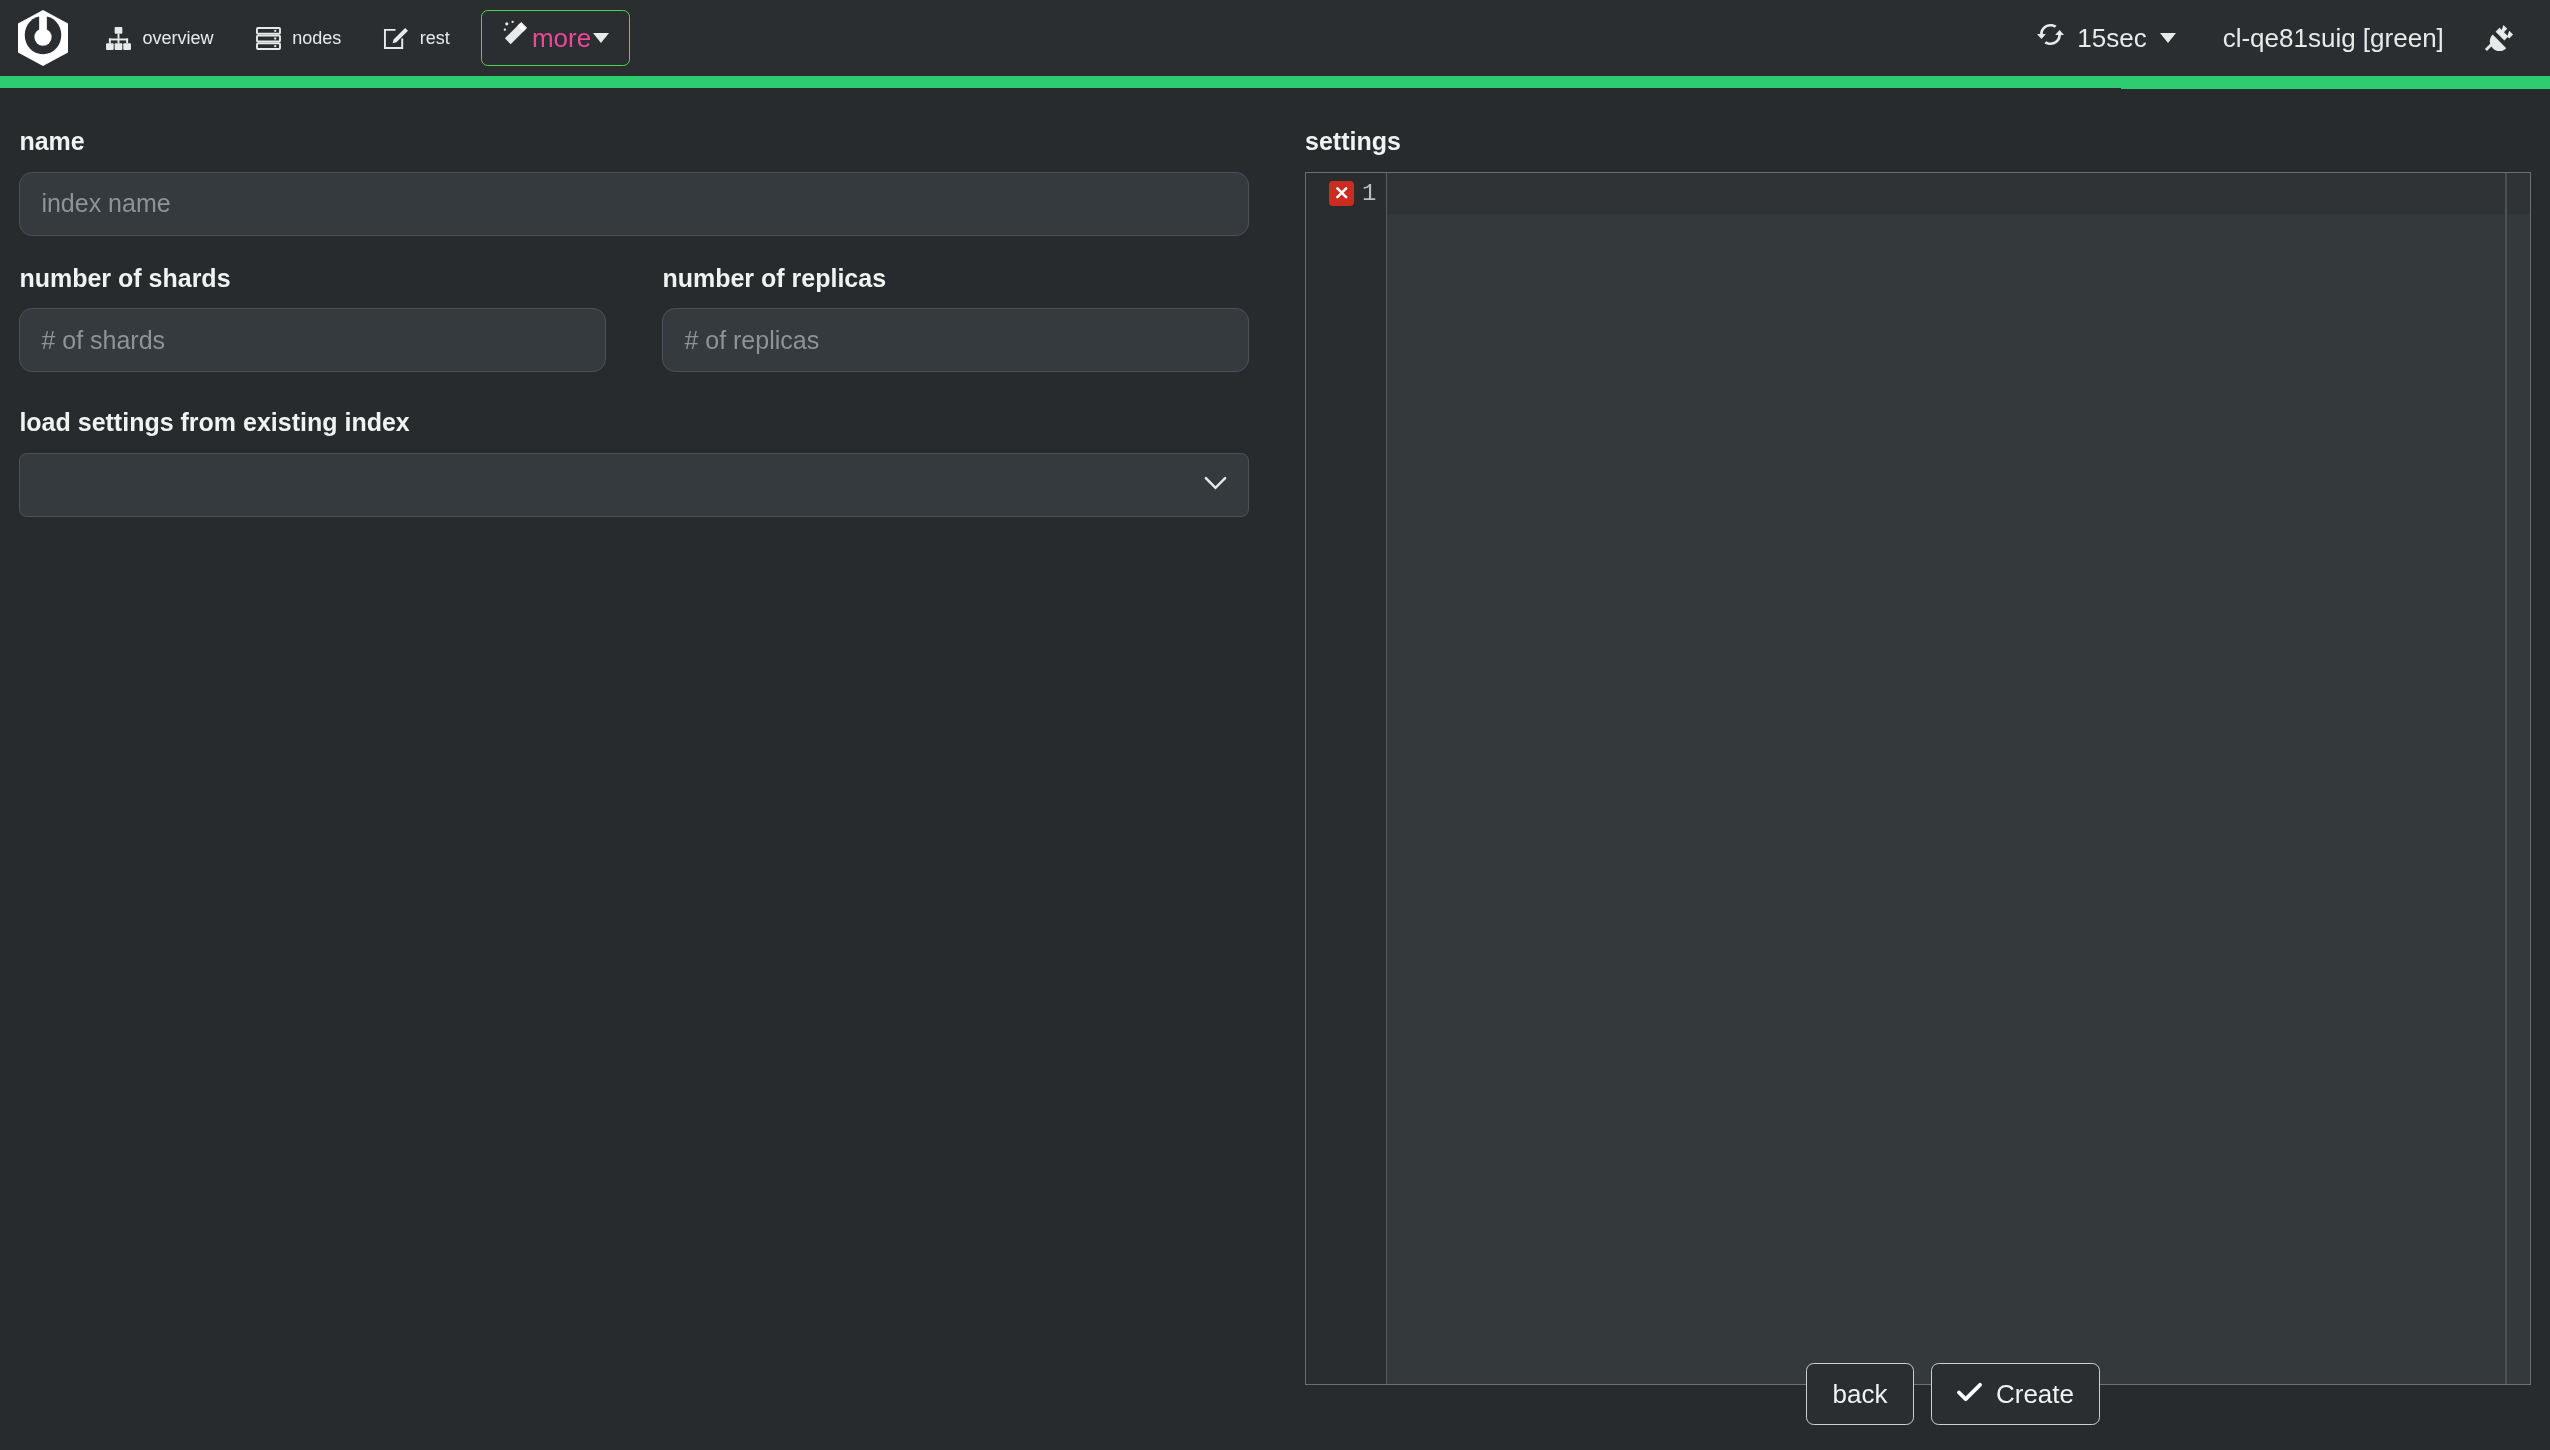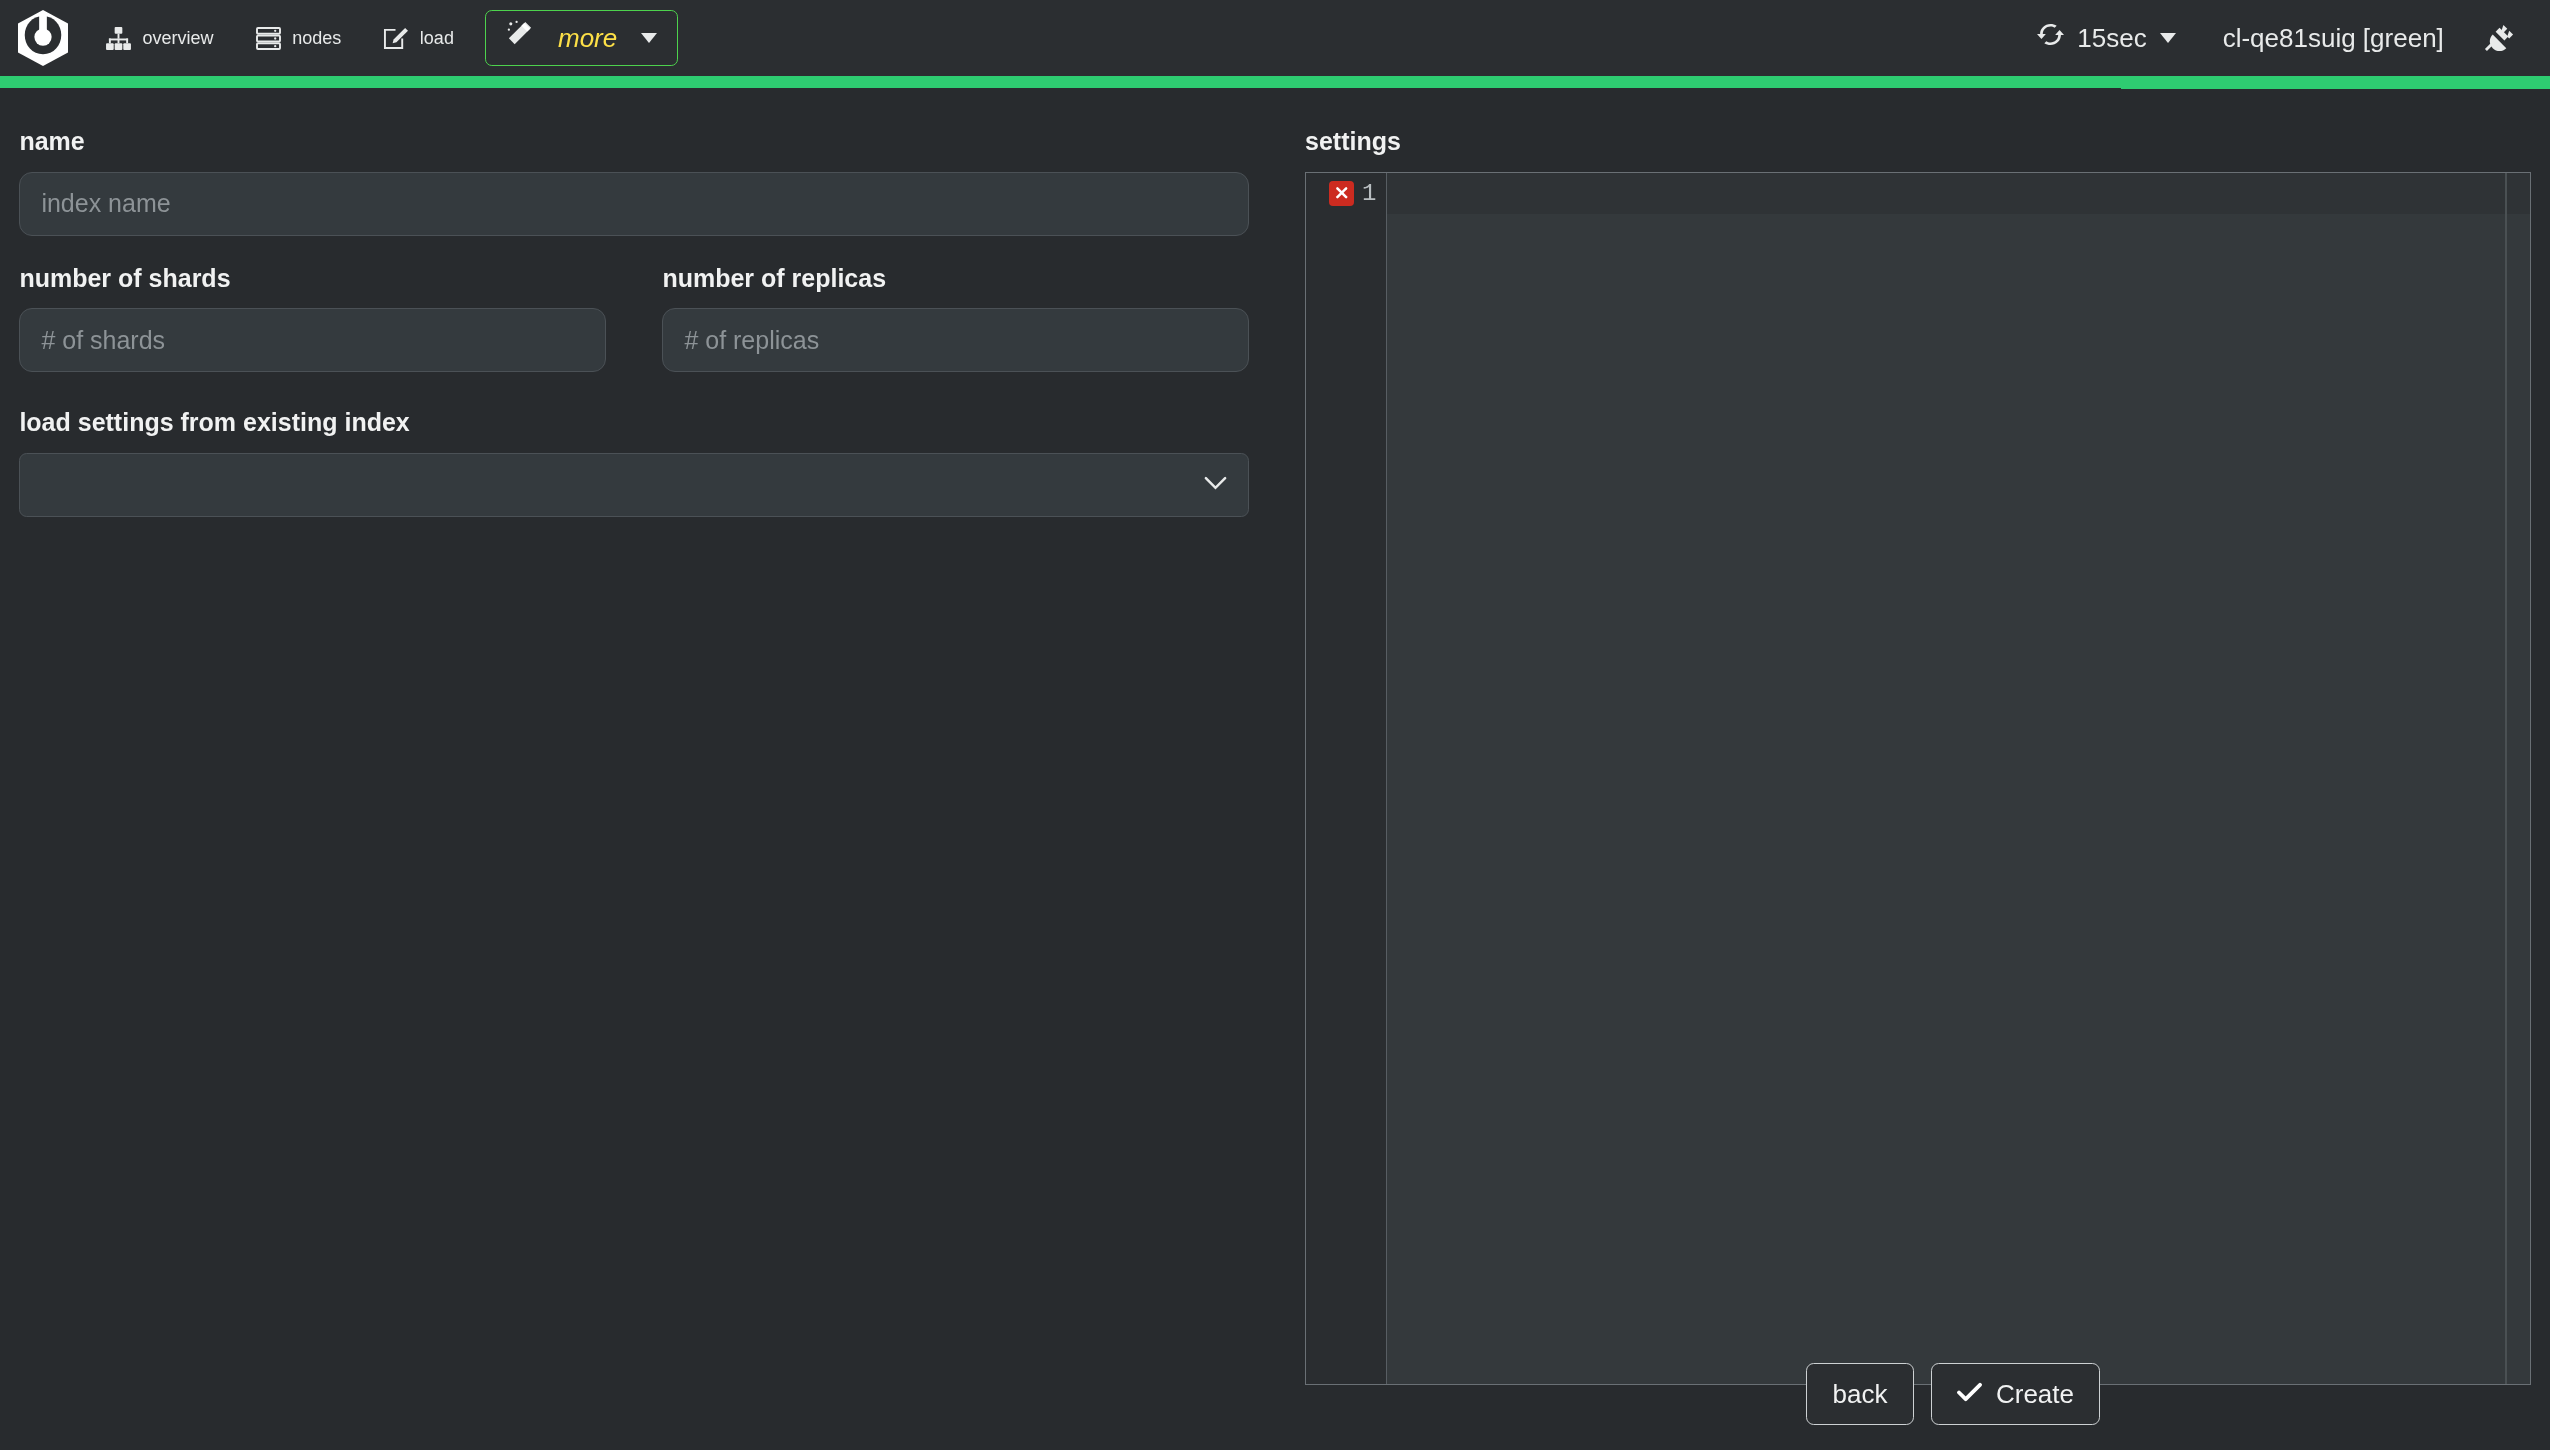--- a/index.html
+++ b/index.html
@@ -28,25 +28,25 @@
 
   .nav-item {
     display: flex; align-items: center; gap: 11.6px;
     height: 76px; padding: 0 21px;
     color: #e8eaea; font-size: 18px; font-weight: 400;
     white-space: nowrap; cursor: pointer;
   }
   .nav-item .ico { display: flex; align-items: center; }
 
   .nav-more {
-    display: flex; align-items: center; gap: 24px;
+    display: flex; align-items: center; gap: 2px;
     margin-left: 9.7px;
     height: 56px; padding: 0 19.4px;
     border: 1.9px solid #4dd34d; border-radius: 6.8px;
-    color: #fde047; font-size: 26px; cursor: pointer; font-style: italic;
+    color: #ec4899; font-size: 26px; cursor: pointer;
   }
   .caret {
     width: 0; height: 0;
     border-left: 8.7px solid transparent;
     border-right: 8.7px solid transparent;
     border-top: 10.7px solid #e8eaea;
   }
 
   .refresh-group {
     display: flex; align-items: center; gap: 13.6px;
@@ -225,21 +225,21 @@
       <span>nodes</span>
     </div>
 
     <div class="nav-item">
       <span class="ico">
         <svg width="25" height="24" viewBox="0 0 26 25" fill="none" stroke="#e8eaea" stroke-width="2">
           <path d="M20 13 L20 23 L2 23 L2 4 L13 4"></path>
           <path d="M11 14 L23 2 L26 5 L14 17 L10 18 Z" fill="#e8eaea" stroke="none"></path>
         </svg>
       </span>
-      <span>load</span>
+      <span>rest</span>
     </div>
 
     <div class="nav-more">
       <span class="ico">
         <svg width="29" height="29" viewBox="0 0 30 30" fill="#e8eaea">
           <path d="M21 2 L27 8 L10 25 L4 19 Z"></path>
           <path d="M20 3 L26 9 L23 12 L17 6 Z" fill="#ffffff"></path>
           <circle cx="6" cy="4" r="1.6"></circle>
           <circle cx="12" cy="2" r="1.2"></circle>
           <circle cx="4" cy="10" r="1.2"></circle>

